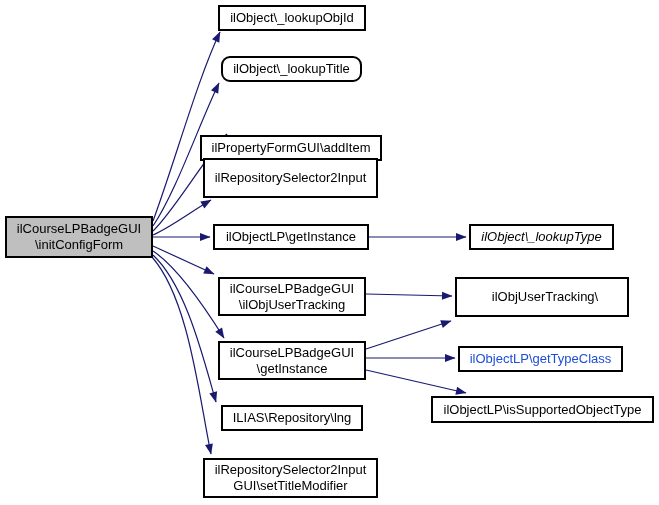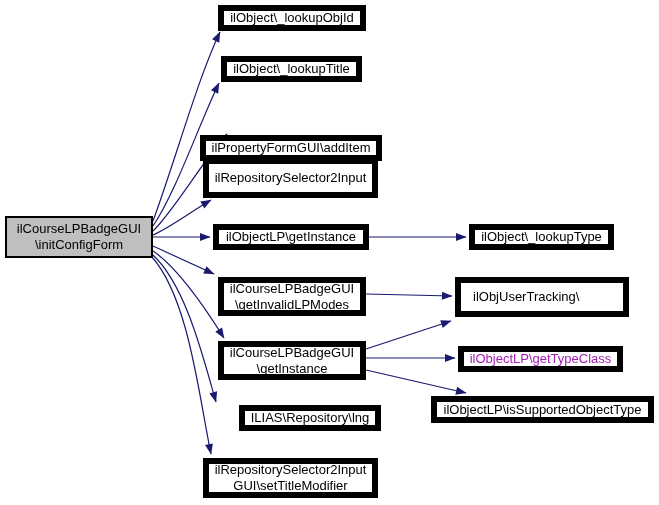--- a/index.html
+++ b/index.html
@@ -10,39 +10,39 @@
     background: #ffffff;
     font-family: "Liberation Sans", sans-serif;
     overflow: hidden;
   }
   svg.edges-layer { position: absolute; left: 0; top: 0; }
   .edge { fill: none; stroke: #191970; stroke-width: 1.2px; }
   .node {
     position: absolute;
     box-sizing: border-box;
     background: #ffffff;
-    border: 6px solid #a21caf;
+    border: 2px solid #a21caf;
     color: #000000;
     font-size: 13px;
     line-height: 16px;
     white-space: nowrap;
     display: flex;
     flex-direction: column;
     align-items: center;
     justify-content: center;
     cursor: pointer;
   }
   .node.hl {
     background: #bfbfbf;
     border-width: 2px;
     cursor: default;
   }
   .node.align-left {
-    align-items: flex-start;
-    padding-left: 12px;
+    align-items: center;
+    padding-left: 6px;
   }
   .node span { display: block; }
 </style>
 </head>
 <body>
 
 <div class="stage">
 
   <svg class="edges-layer" width="659" height="505" viewBox="0 0 659 505">
     <defs>
@@ -68,64 +68,64 @@
 
   <div class="node hl" style="left: 5px; top: 216px; width: 148px; height: 42px; border-color: rgb(0, 0, 0); color: rgb(0, 0, 0); background: rgb(191, 191, 191);">
     <span>ilCourseLPBadgeGUI</span>
     <span>\initConfigForm</span>
   </div>
 
   <div class="node" style="left: 218px; top: 5px; width: 148px; height: 26px; border-color: rgb(0, 0, 0); color: rgb(0, 0, 0); background: rgb(255, 255, 255);">
     <span>ilObject\_lookupObjId</span>
   </div>
 
-  <div class="node" style="left: 221px; top: 56px; width: 141px; height: 26px; border-color: rgb(0, 0, 0); color: rgb(0, 0, 0); background: rgb(255, 255, 255);">
+  <div class="node" style="left: 221px; top: 56px; width: 141px; height: 26px; border-color: rgb(0, 0, 0); color: rgb(0, 0, 0); background: rgb(255, 255, 255); border-radius: 9px;">
     <span>ilObject\_lookupTitle</span>
   </div>
 
   <div class="node" style="left: 200px; top: 107px; width: 182px; height: 26px; border-color: rgb(0, 0, 0); color: rgb(0, 0, 0); background: rgb(255, 255, 255); margin-top: 28px;">
     <span>ilPropertyFormGUI\addItem</span>
   </div>
 
   <div class="node" style="left: 203px; top: 158px; width: 175px; height: 40px; border-color: rgb(0, 0, 0); color: rgb(0, 0, 0); background: rgb(255, 255, 255);">
     <span>ilRepositorySelector2Input</span>
   </div>
 
   <div class="node" style="left: 213px; top: 224px; width: 156px; height: 26px; border-color: rgb(0, 0, 0); color: rgb(0, 0, 0); background: rgb(255, 255, 255);">
     <span>ilObjectLP\getInstance</span>
   </div>
 
   <div class="node" style="left: 218px; top: 277px; width: 148px; height: 39px; border-color: rgb(0, 0, 0); color: rgb(0, 0, 0); background: rgb(255, 255, 255);">
     <span>ilCourseLPBadgeGUI</span>
-    <span>\getInvalidLPModes</span>
+    <span>\ilObjUserTracking</span>
   </div>
 
   <div class="node" style="left: 218px; top: 341px; width: 148px; height: 39px; border-color: rgb(0, 0, 0); color: rgb(0, 0, 0); background: rgb(255, 255, 255);">
     <span>ilCourseLPBadgeGUI</span>
     <span>\getInstance</span>
   </div>
 
-  <div class="node" style="left: 221px; top: 405px; width: 142px; height: 26px; border-color: rgb(0, 0, 0); color: rgb(0, 0, 0); background: rgb(255, 255, 255); margin-left: 18px;">
+  <div class="node" style="left: 221px; top: 405px; width: 142px; height: 26px; border-color: rgb(0, 0, 0); color: rgb(0, 0, 0); background: rgb(255, 255, 255);">
     <span>ILIAS\Repository\lng</span>
   </div>
 
   <div class="node" style="left: 203px; top: 458px; width: 175px; height: 40px; border-color: rgb(0, 0, 0); color: rgb(0, 0, 0); background: rgb(255, 255, 255);">
     <span>ilRepositorySelector2Input</span>
     <span>GUI\setTitleModifier</span>
   </div>
 
-  <div class="node" style="left: 469px; top: 224px; width: 145px; height: 26px; border-color: rgb(0, 0, 0); color: rgb(0, 0, 0); background: rgb(255, 255, 255);">
+  <div class="node" style="left: 469px; top: 224px; width: 145px; height: 26px; border-color: rgb(0, 0, 0); color: rgb(0, 0, 0); background: rgb(255, 255, 255); font-style: italic;">
     <span>ilObject\_lookupType</span>
   </div>
 
   <div class="node align-left" style="left: 455px; top: 277px; width: 174px; height: 40px; border-color: rgb(0, 0, 0); color: rgb(0, 0, 0); background: rgb(255, 255, 255);">
     <span>ilObjUserTracking\</span>
   </div>
 
-  <div class="node" style="left: 458px; top: 346px; width: 165px; height: 26px; border-color: rgb(0, 0, 0); color: #a21caf; background: rgb(255, 255, 255);">
+  <div class="node" style="left: 458px; top: 346px; width: 165px; height: 26px; border-color: rgb(0, 0, 0); color: #1d4ed8; background: rgb(255, 255, 255);">
     <span>ilObjectLP\getTypeClass</span>
   </div>
 
   <div class="node" style="left: 431px; top: 396px; width: 223px; height: 27px; border-color: rgb(0, 0, 0); color: rgb(0, 0, 0); background: rgb(255, 255, 255); text-align: center;">
     <span>ilObjectLP\isSupportedObjectType</span>
   </div>
 
 </div>
 
 </body></html>

